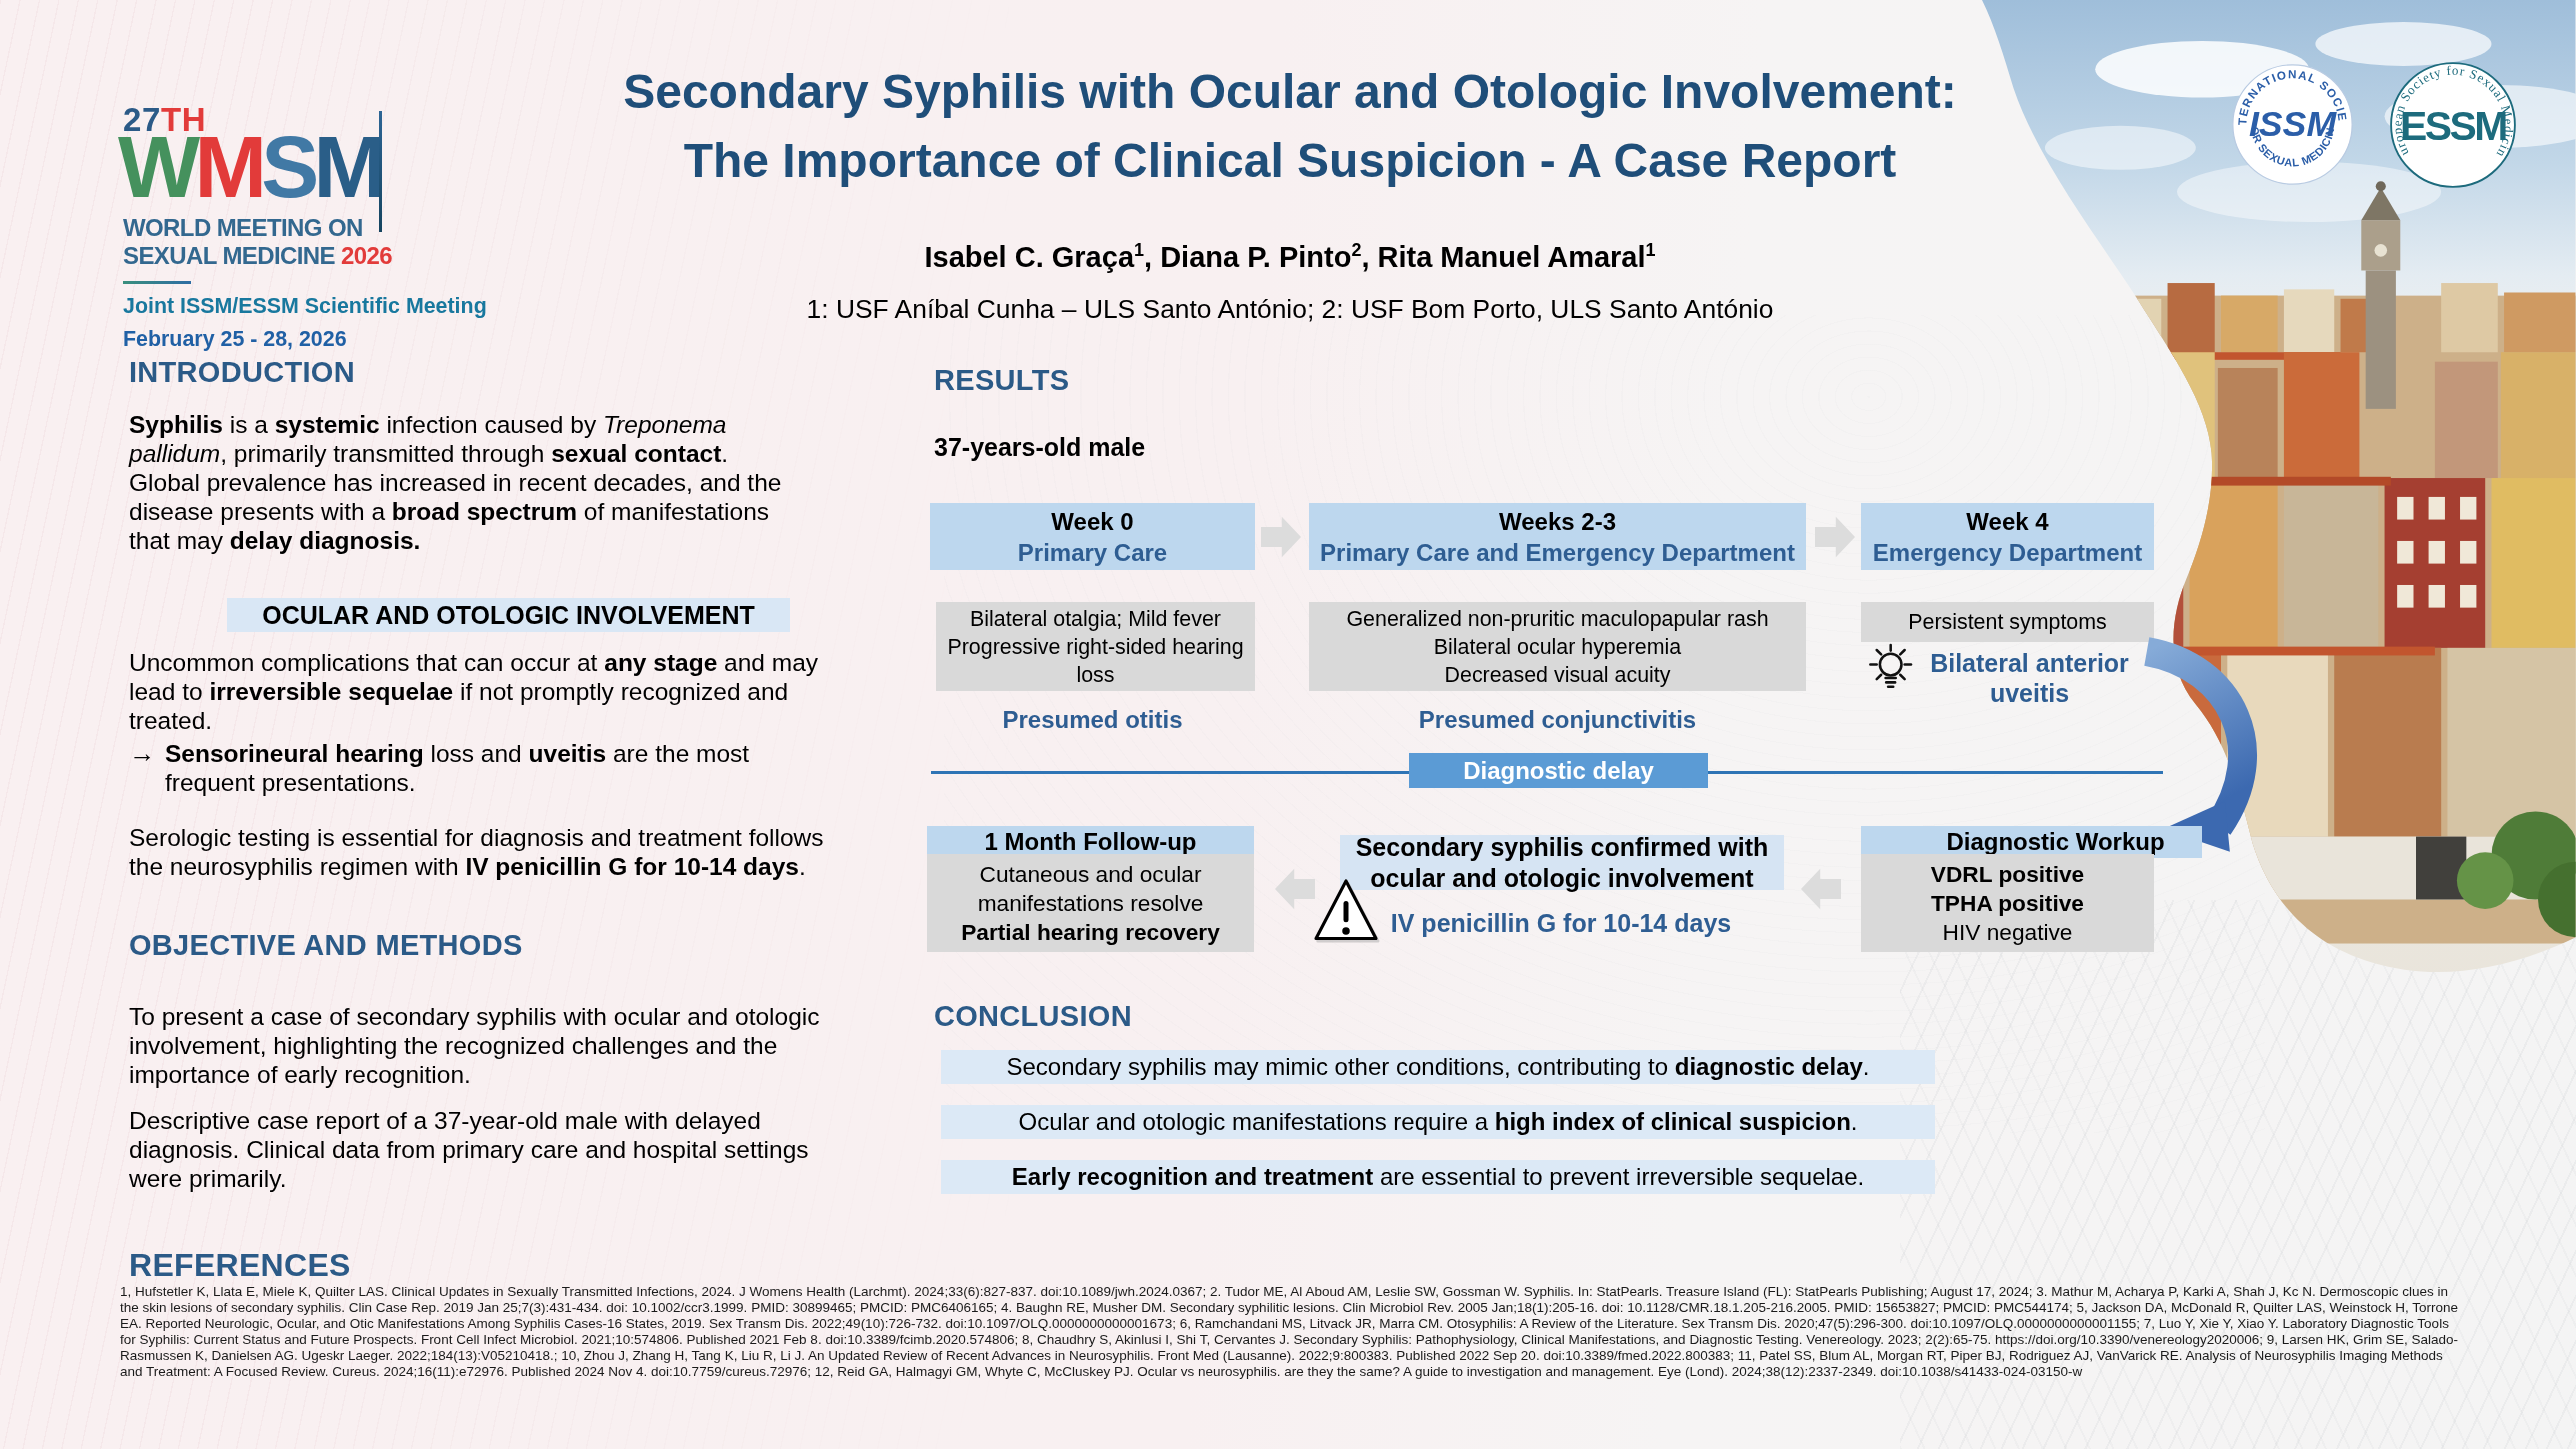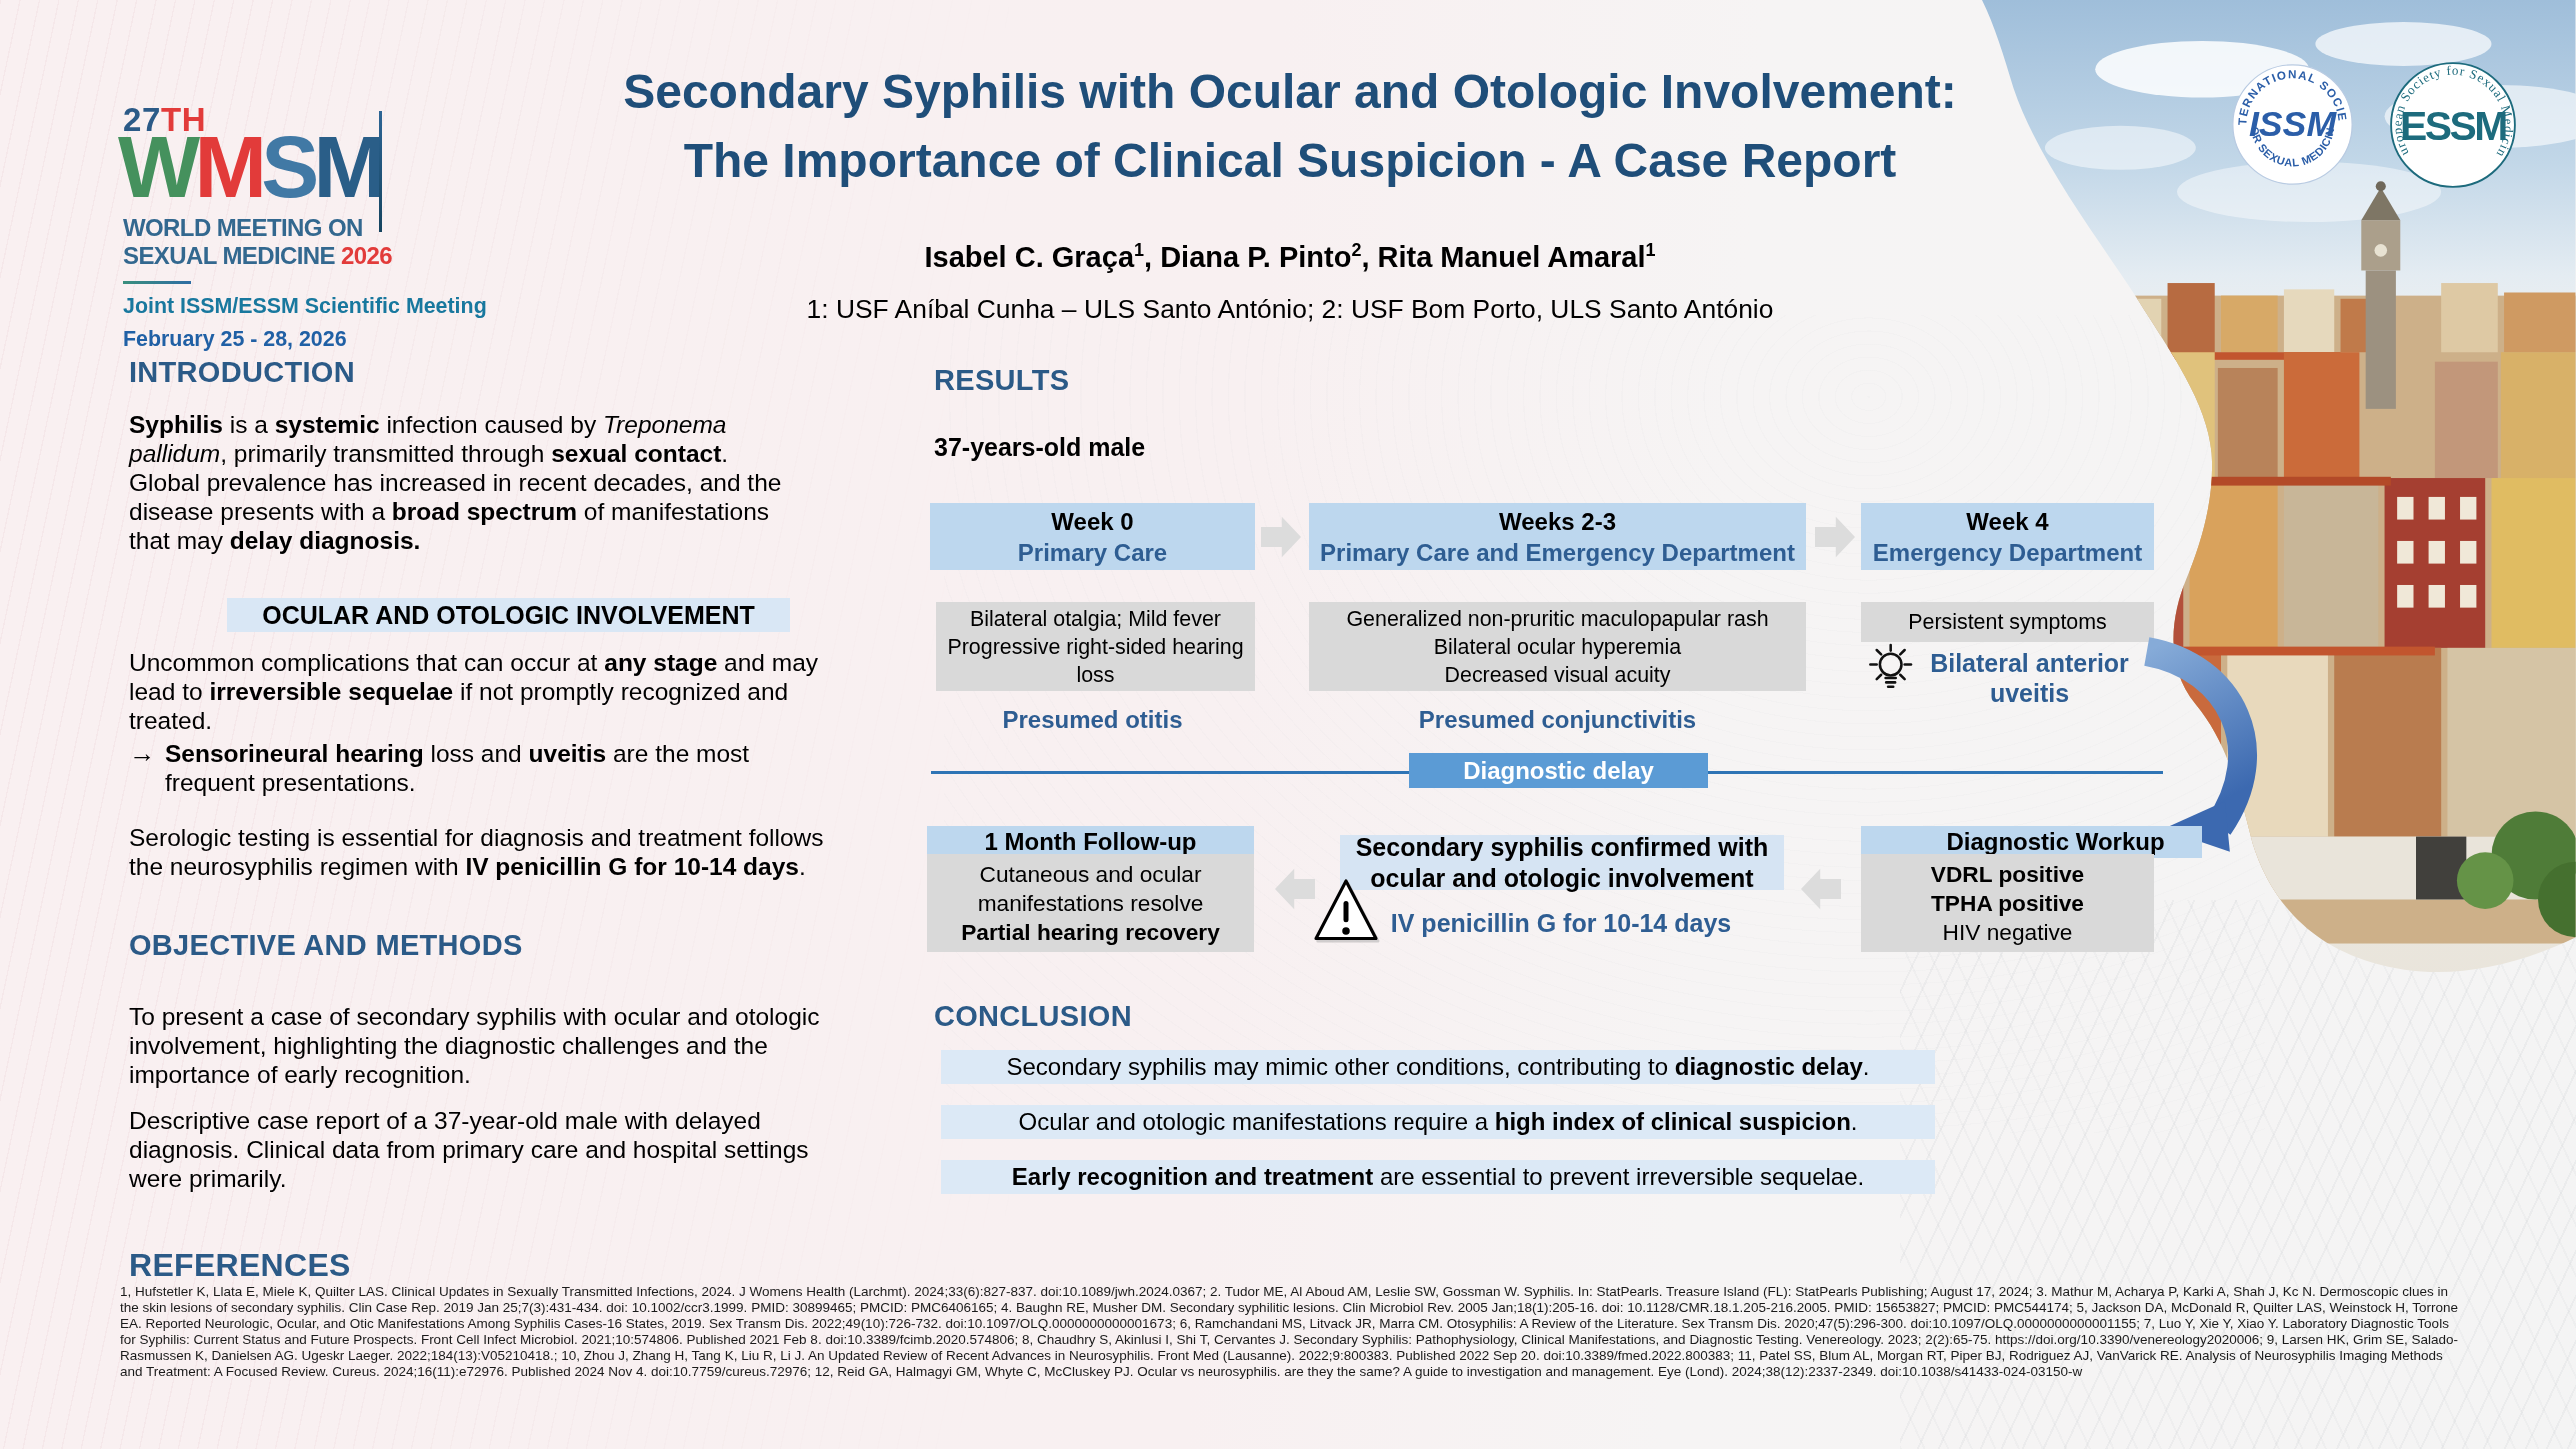--- a/index.html
+++ b/index.html
@@ -235,21 +235,21 @@
       </div>
   </div>
   <div class="abs body-txt" style="left:129px;top:823px;width:774px;">
       <div class="rl"><span>Serologic testing is essential for diagnosis and treatment follows</span></div>
       <div class="rl"><span>the neurosyphilis regimen with </span><span class="bb">IV penicillin G for 10-14 days</span><span>.</span></div>
     </div>
 
   <div class="abs sec-h" style="left:129px;top:929px;">OBJECTIVE AND METHODS</div>
   <div class="abs body-txt" style="left:129px;top:1002px;width:774px;">
       <div class="rl"><span>To present a case of secondary syphilis with ocular and otologic</span></div>
-      <div class="rl"><span>involvement, highlighting the diagnostic challenges and the</span></div>
+      <div class="rl"><span>involvement, highlighting the recognized challenges and the</span></div>
       <div class="rl"><span>importance of early recognition.</span></div>
     </div>
   <div class="abs body-txt" style="left:129px;top:1106px;width:774px;">
       <div class="rl"><span>Descriptive case report of a 37-year-old male with delayed</span></div>
       <div class="rl"><span>diagnosis. Clinical data from primary care and hospital settings</span></div>
       <div class="rl"><span>were primarily.</span></div>
     </div>
 
   <div class="abs sec-h" style="left:934px;top:364px;">RESULTS</div>
   <div class="abs" style="left:934px;top:433px;font-size:25px;font-weight:bold;">37-years-old male</div>

